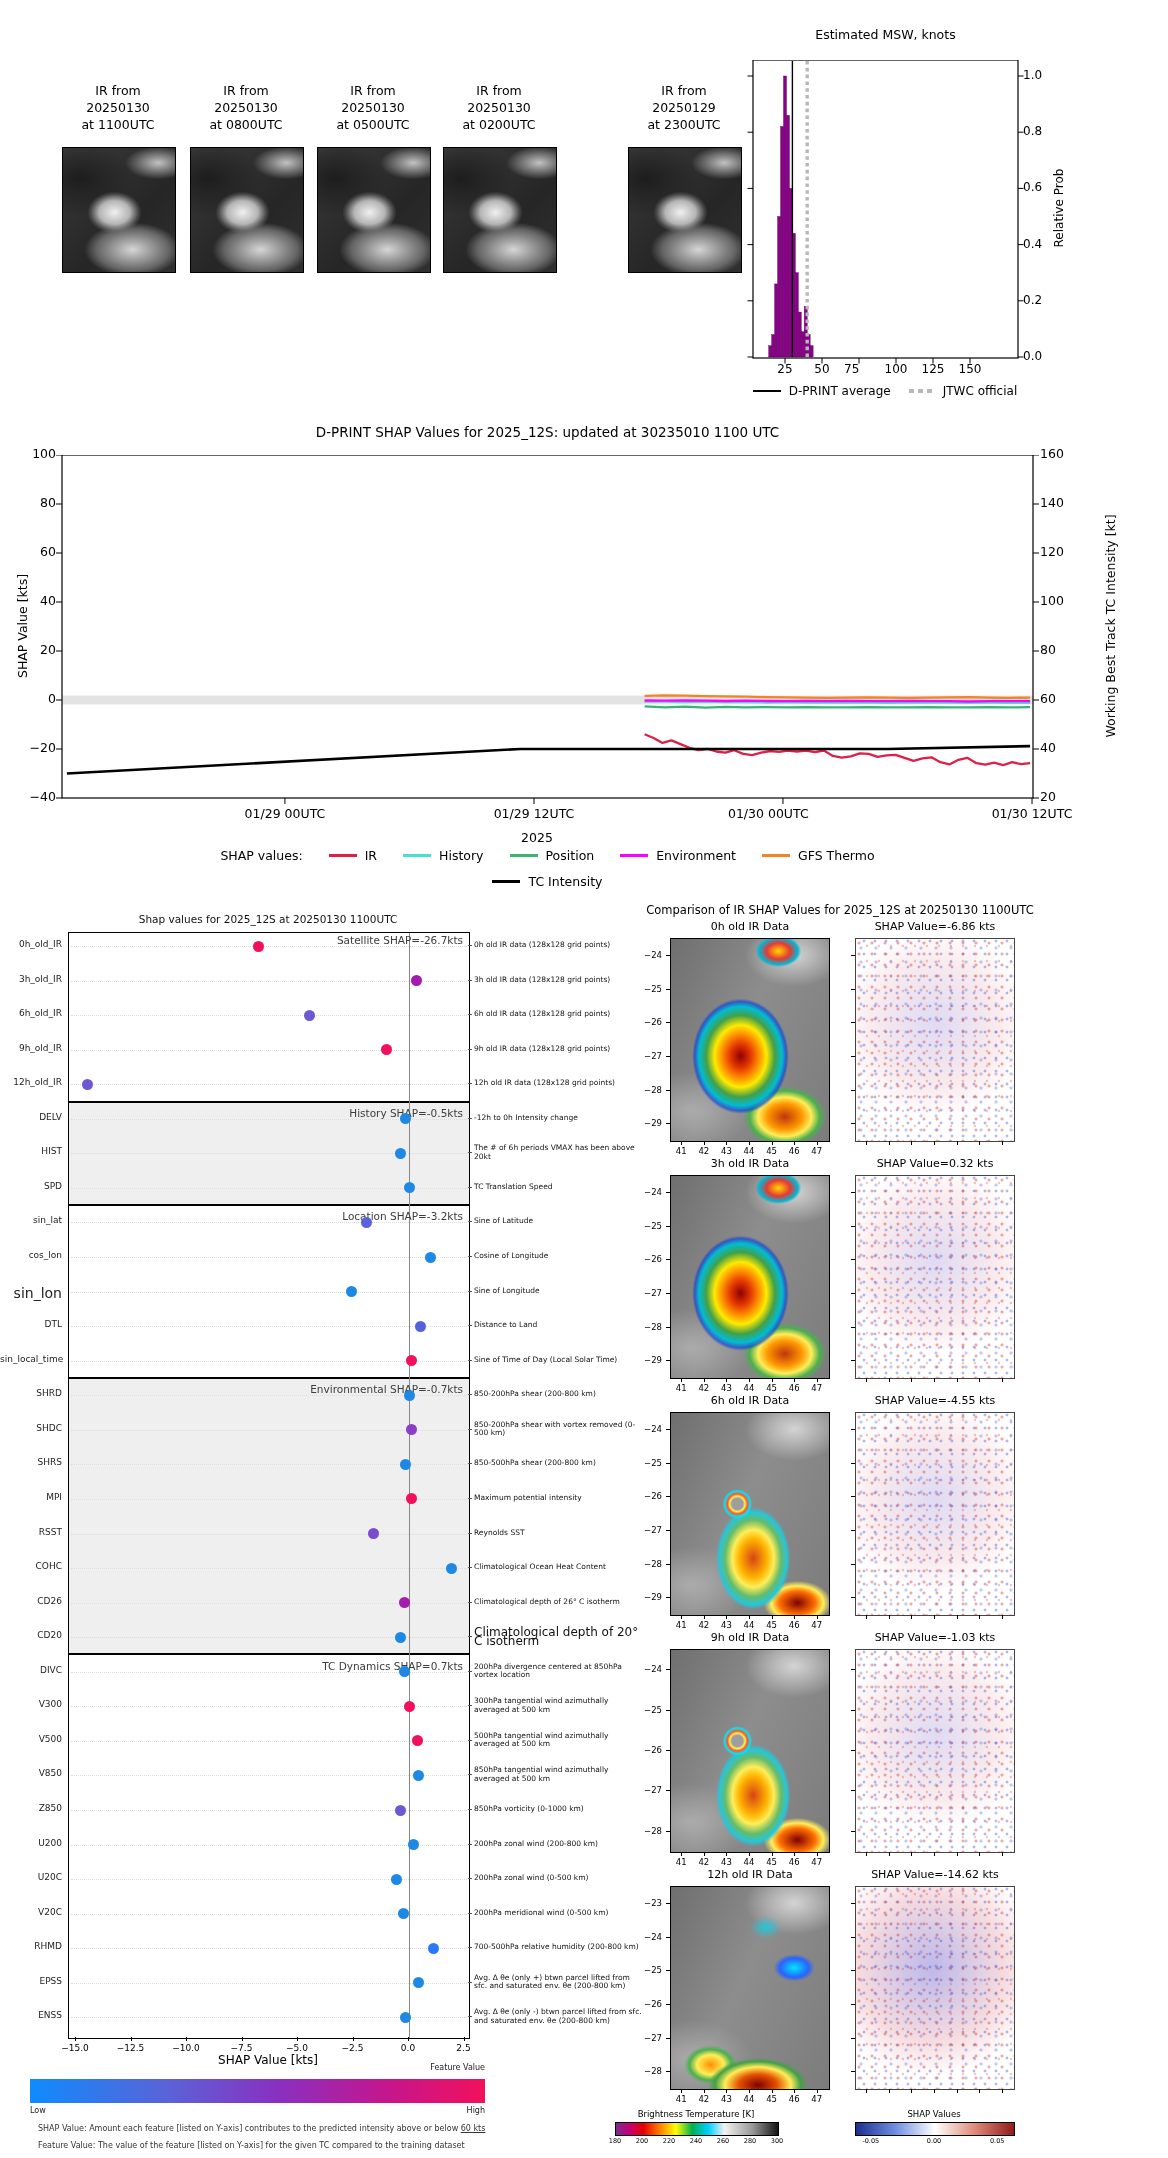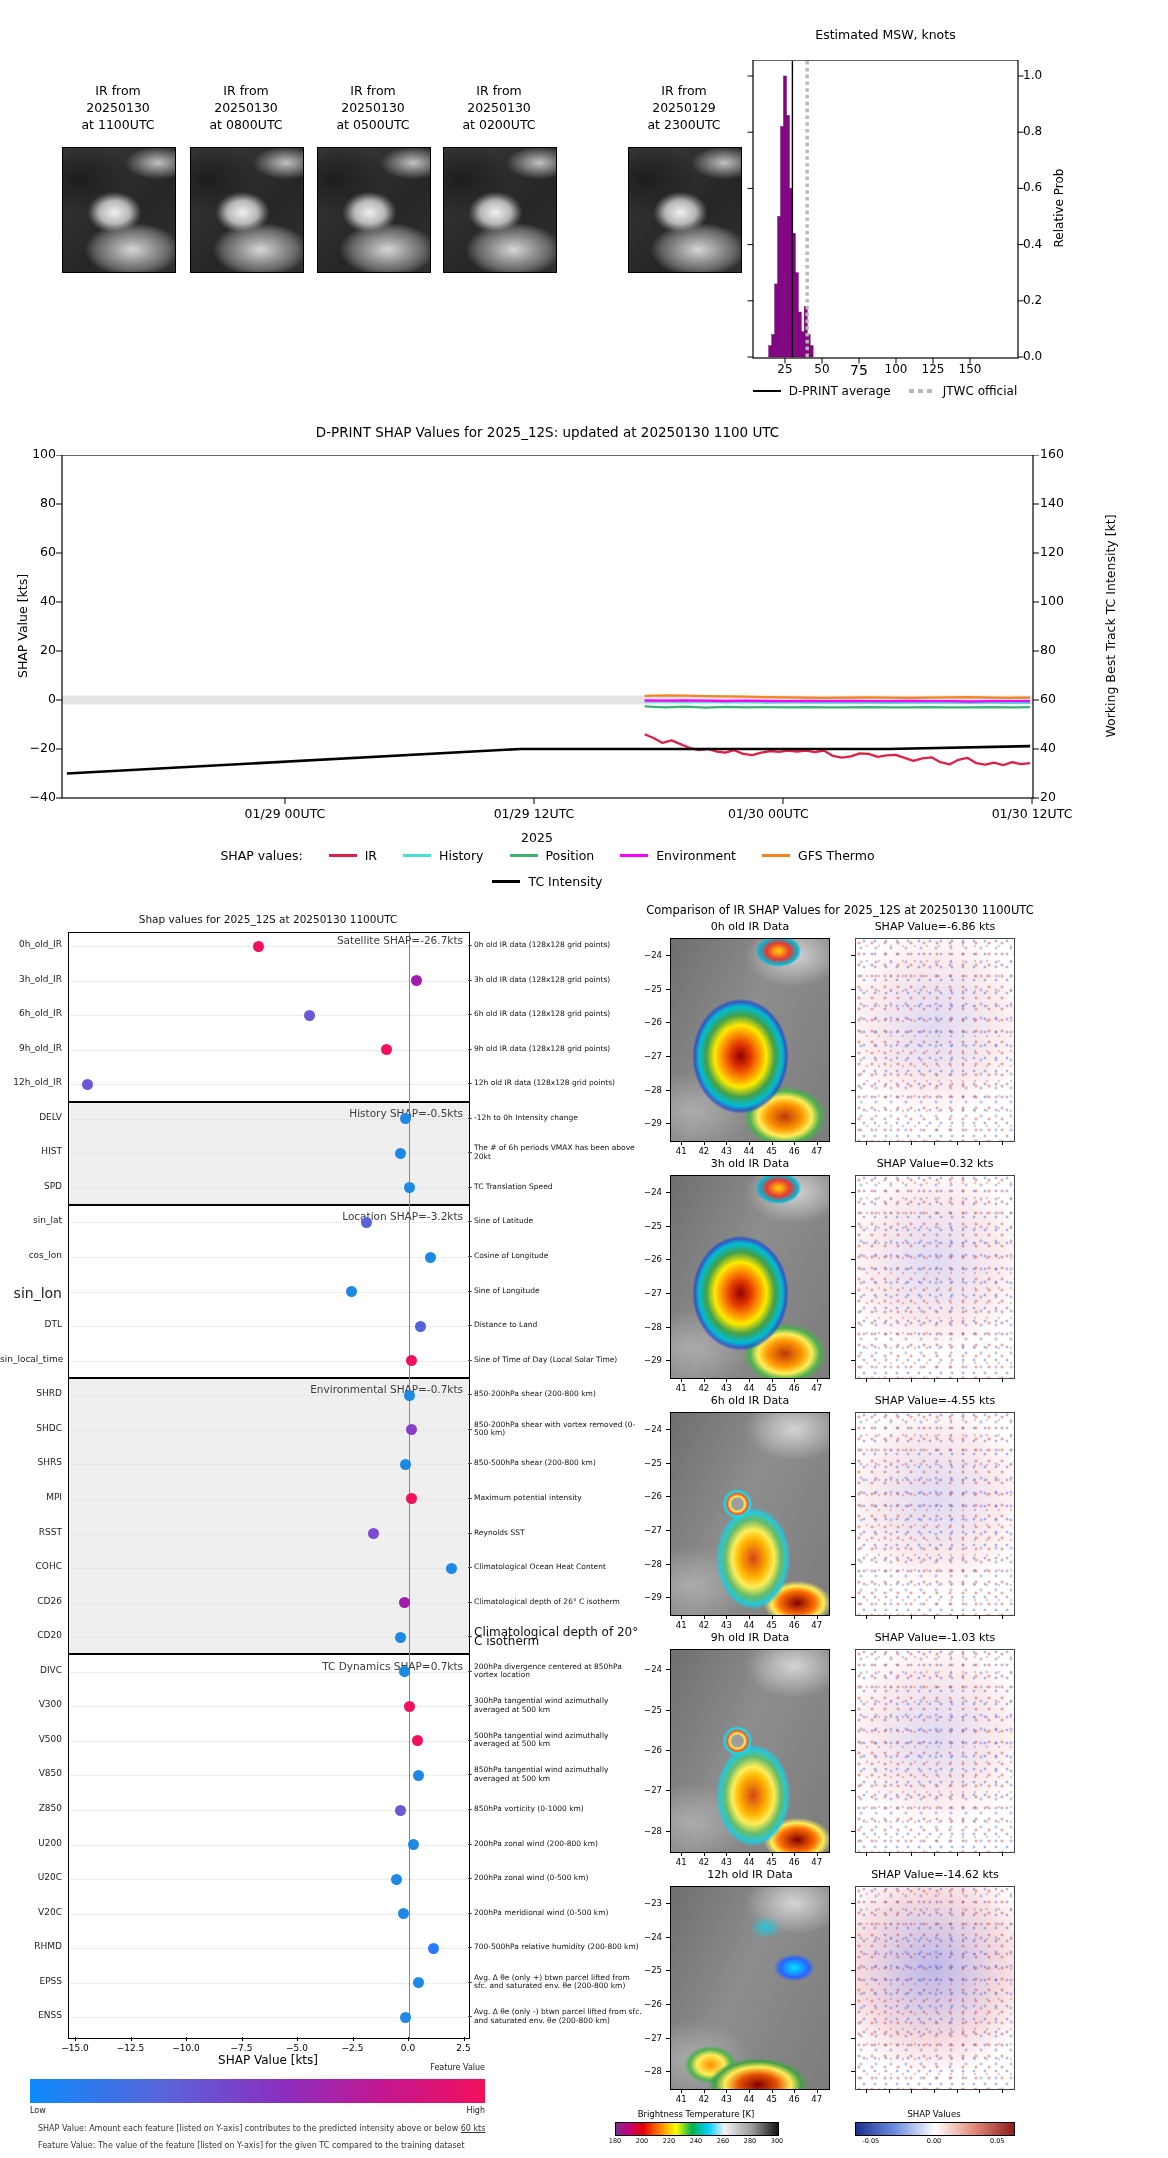--- a/index.html
+++ b/index.html
@@ -71,21 +71,21 @@
   .cb-label{position:absolute;font-size:8.5px;text-align:center;}
 </style>
 </head>
 <body>
 
 <div id="page">
 
   <div class="abs" id="hist-title">Estimated MSW, knots</div>
   <div class="vlabel" id="hist-ylabel">Relative Prob</div>
 
-  <div class="abs" id="ts-title">D-PRINT SHAP Values for 2025_12S: updated at 20250130 1100 UTC</div>
+  <div class="abs" id="ts-title">D-PRINT SHAP Values for 2025_12S: updated at 30235010 1100 UTC</div>
   <div class="vlabel" id="ts-ylabel-left">SHAP Value [kts]</div>
   <div class="vlabel" id="ts-ylabel-right">Working Best Track TC Intensity [kt]</div>
   <div class="abs" id="ts-year">2025</div>
 
   <div class="abs" id="dot-title">Shap values for 2025_12S at 20250130 1100UTC</div>
   <div class="abs" id="dotplot">
       <div style="position: absolute; left: 0px; top: 168.5px; width: 400px; height: 103.68px; background: rgb(239, 239, 239);"></div>
       <div style="position: absolute; left: 0px; top: 167.5px; width: 400px; height: 2px; background: rgb(0, 0, 0);"></div>
       <div style="position: absolute; left: 0px; top: 271.18px; width: 400px; height: 2px; background: rgb(0, 0, 0);"></div>
       <div style="position: absolute; left: 0px; top: 444.98px; width: 400px; height: 276.48px; background: rgb(239, 239, 239);"></div>
@@ -236,21 +236,21 @@
         <line x1="0" x2="-5.5" y1="128.4" y2="128.4" stroke="#000"></line>
         <line x1="265" x2="270.5" y1="184.6" y2="184.6" stroke="#000"></line>
         <line x1="0" x2="-5.5" y1="184.6" y2="184.6" stroke="#000"></line>
         <line x1="265" x2="270.5" y1="240.8" y2="240.8" stroke="#000"></line>
         <line x1="0" x2="-5.5" y1="240.8" y2="240.8" stroke="#000"></line>
         <line x1="265" x2="270.5" y1="297" y2="297" stroke="#000"></line>
         <line x1="0" x2="-5.5" y1="297" y2="297" stroke="#000"></line>
       </svg></div>
     <div style="position: absolute; left: 770px; top: 362px; width: 30px; text-align: center; font-size: 12px;">25</div>
     <div style="position: absolute; left: 807px; top: 362px; width: 30px; text-align: center; font-size: 12px;">50</div>
-    <div style="position: absolute; left: 844px; top: 362px; width: 30px; text-align: center; font-size: 14px;">75</div>
+    <div style="position: absolute; left: 844px; top: 362px; width: 30px; text-align: left; font-size: 12px;">75</div>
     <div style="position: absolute; left: 881px; top: 362px; width: 30px; text-align: center; font-size: 12px;">100</div>
     <div style="position: absolute; left: 918px; top: 362px; width: 30px; text-align: center; font-size: 12px;">125</div>
     <div style="position: absolute; left: 955px; top: 362px; width: 30px; text-align: center; font-size: 12px;">150</div>
     <div style="position: absolute; left: 1023px; top: 68px; font-size: 12px;">1.0</div>
     <div style="position: absolute; left: 1023px; top: 124.2px; font-size: 12px;">0.8</div>
     <div style="position: absolute; left: 1023px; top: 180.4px; font-size: 12px;">0.6</div>
     <div style="position: absolute; left: 1023px; top: 236.6px; font-size: 12px;">0.4</div>
     <div style="position: absolute; left: 1023px; top: 292.8px; font-size: 12px;">0.2</div>
     <div style="position: absolute; left: 1023px; top: 349px; font-size: 12px;">0.0</div>
     <div style="position: absolute; left: 700px; top: 384px; width: 370px; display: flex; justify-content: center; gap: 18px; font-size: 12px; align-items: center;">

